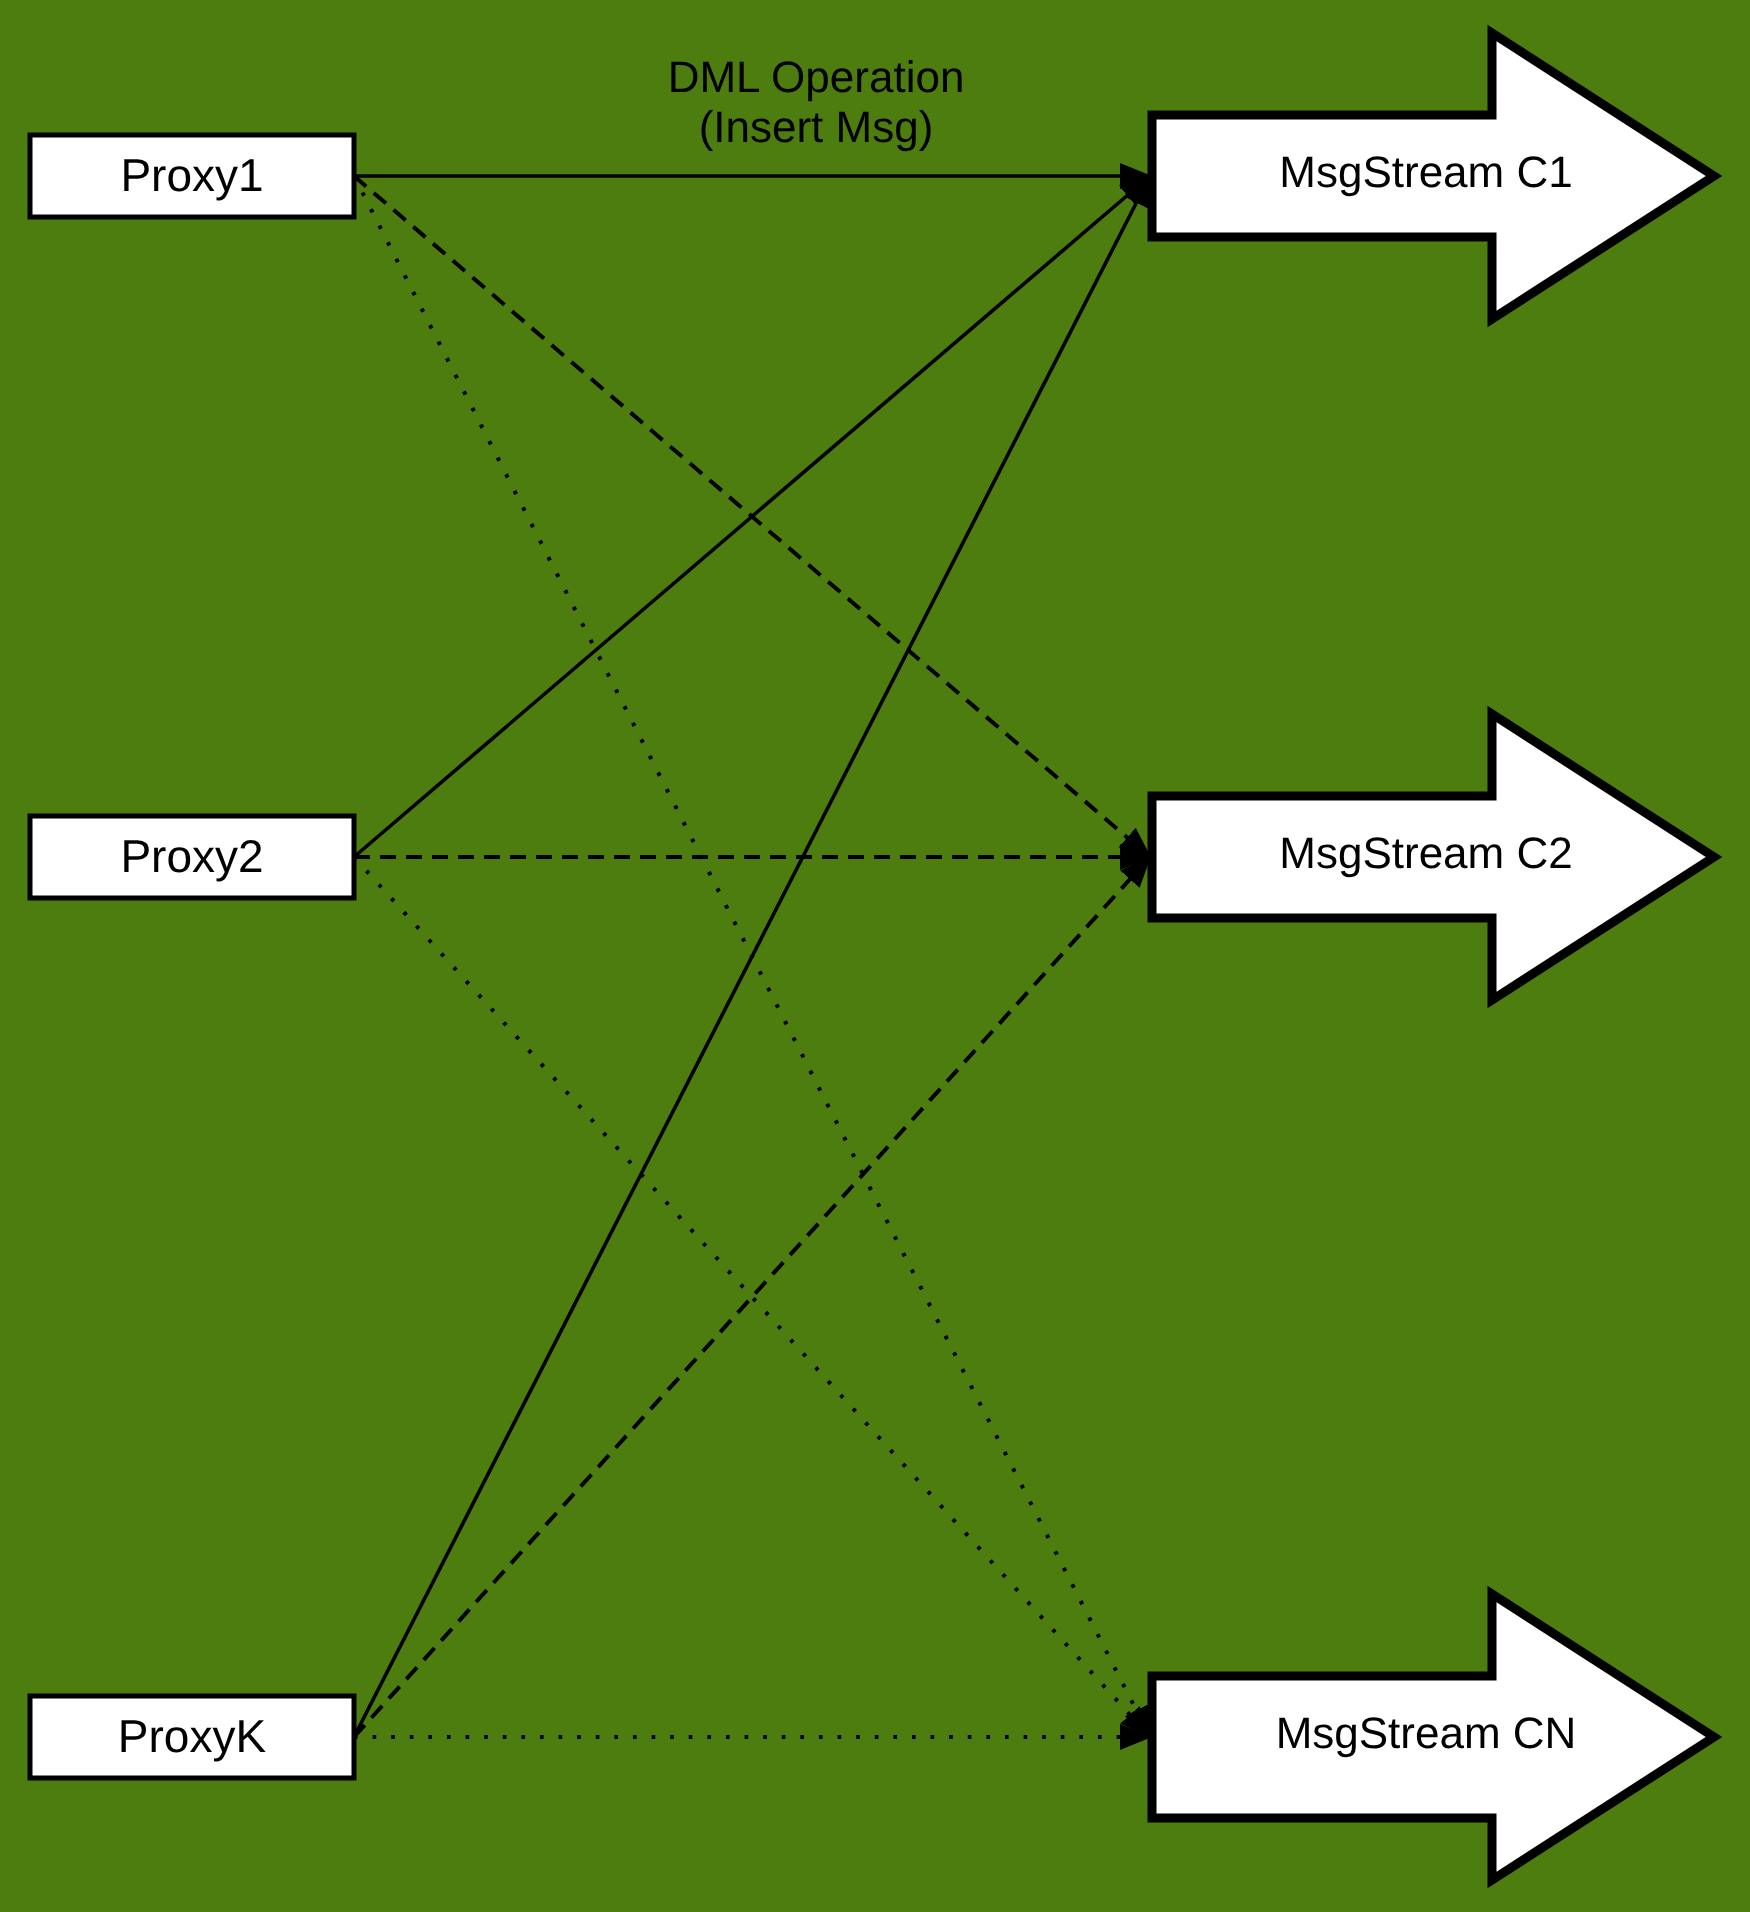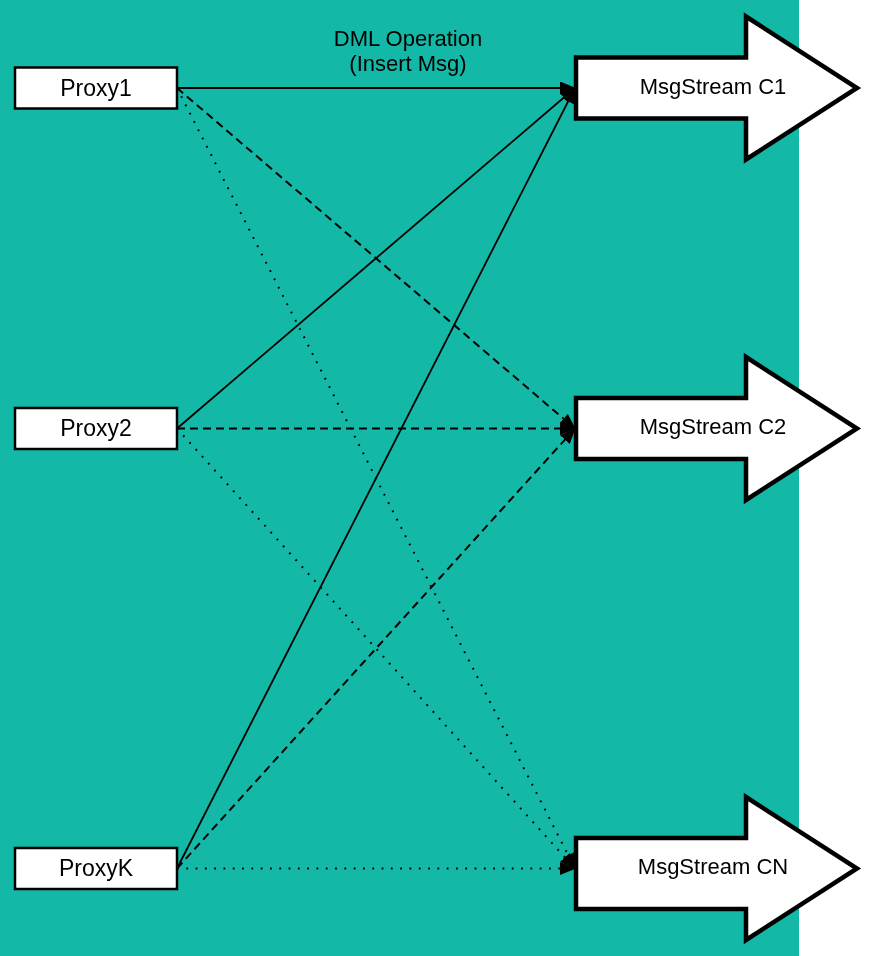--- a/index.html
+++ b/index.html
@@ -2,23 +2,23 @@
 <html><head>
 <meta charset="utf-8">
 <style>
   html, body {
     margin: 0;
     padding: 0;
     background: #ffffff;
   }
   .canvas-wrap {
     position: relative;
-    width: 799px;
+    width: 875px;
     height: 956px;
-    background: #14b8a6;
+    background: #4d7c0f;
     font-family: "Liberation Sans", sans-serif;
   }
   svg { display: block; }
 
   .node-box {
     fill: #ffffff;
     stroke: #000000;
     stroke-width: 2.5;
   }
   .node-label {

